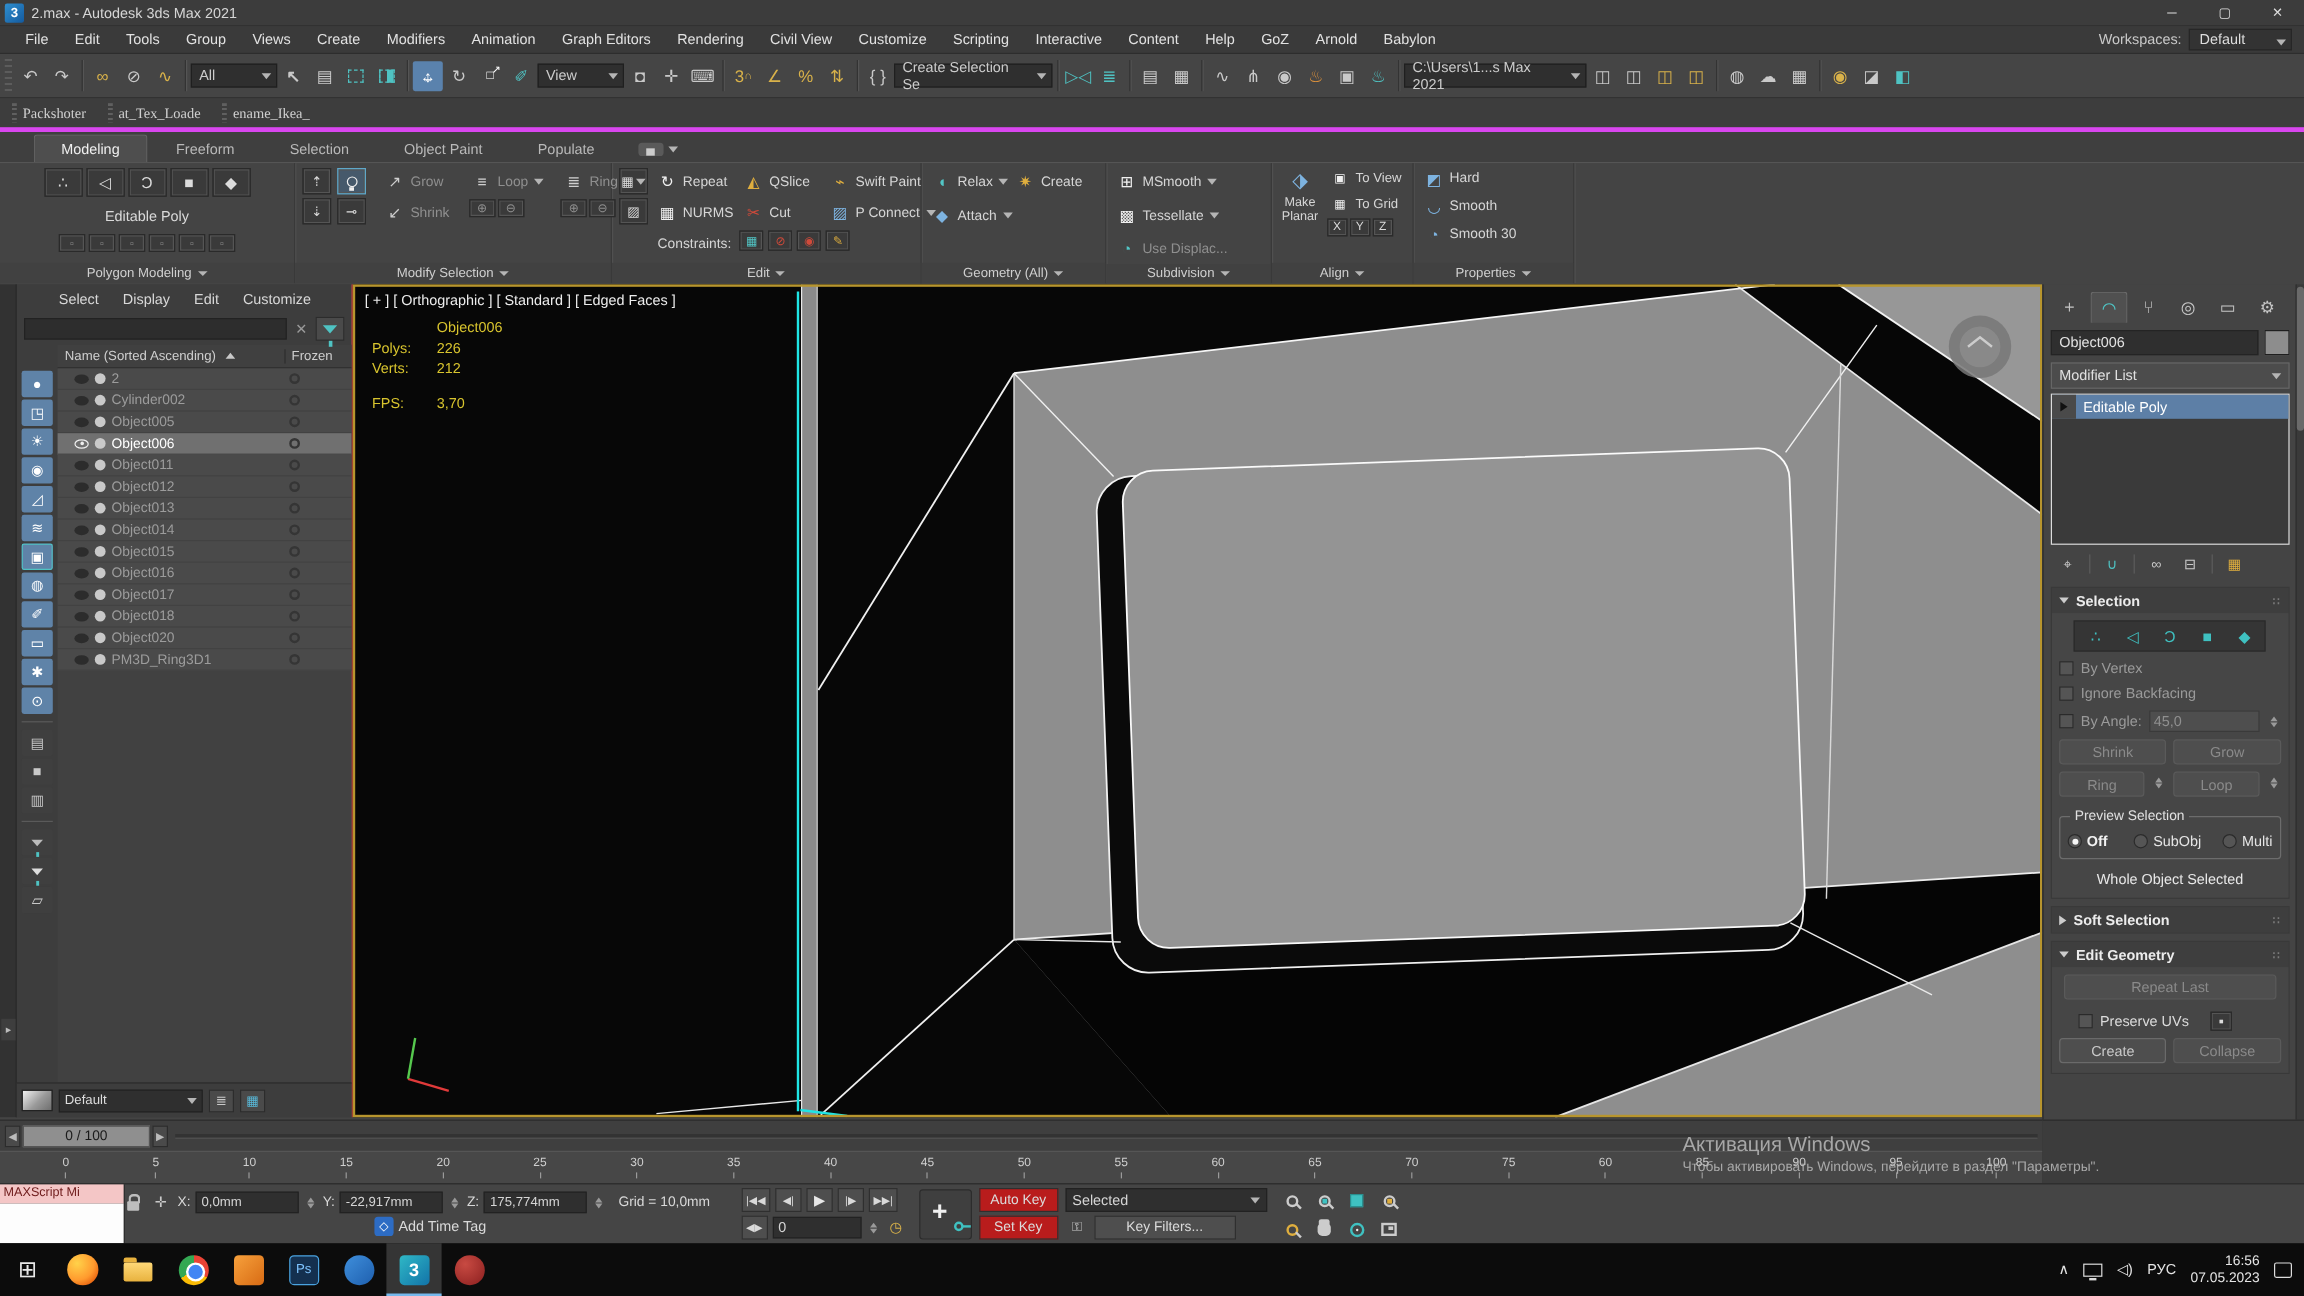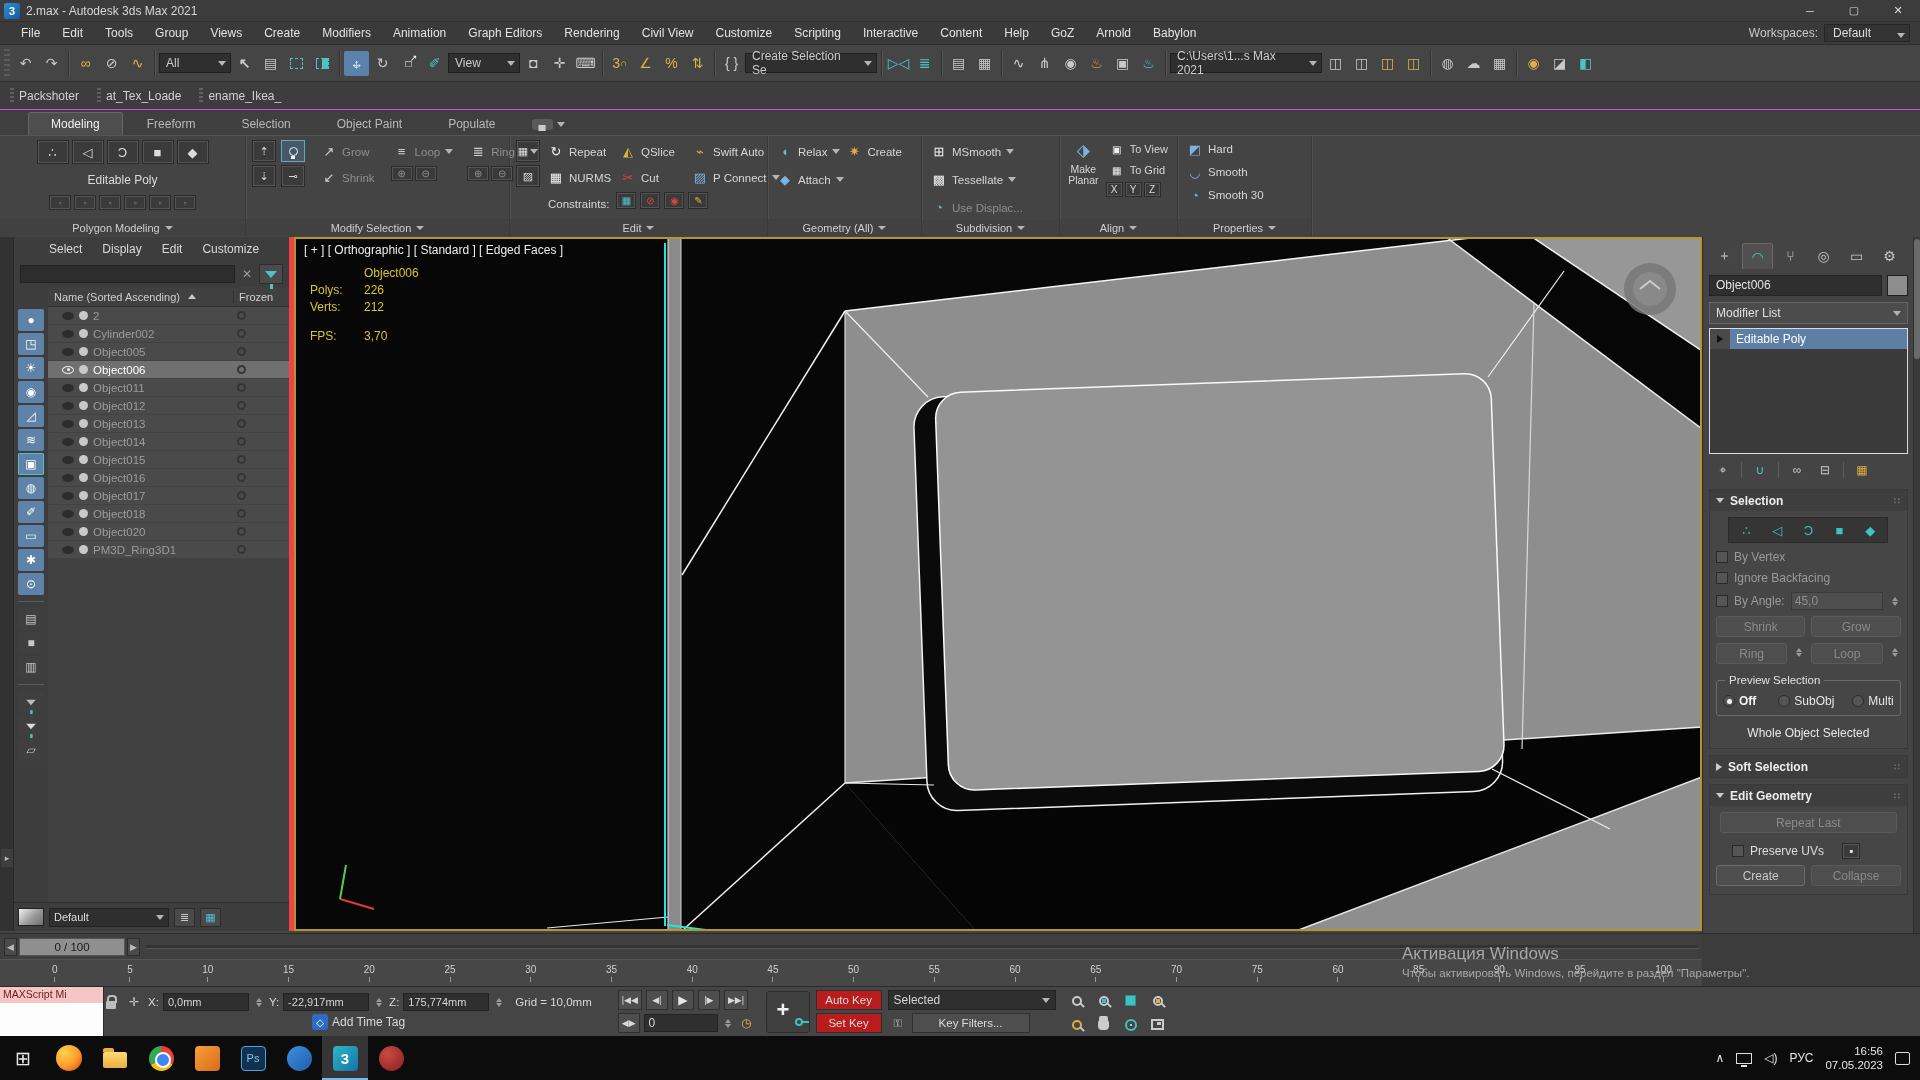--- a/index.html
+++ b/index.html
@@ -28,21 +28,21 @@
   .ic.active { background:#5a82ad; color:#fff; }
   .ic.teal { color:#4fc3c3; } .ic.gold { color:#d9b24a; } .ic.orange { color:#e0933c; }
   .sep { width:1px; height:26px; background:#333; box-shadow:1px 0 0 #555; margin:0 3px; flex:none;}
   .dd { background:#2f2f2f; border:1px solid #1f1f1f; height:20px; display:inline-flex; align-items:center; padding:0 4px 0 6px; color:#ccc; gap:6px; flex:none;}
   .dd .caret { margin-left:auto; }
   .ov-wrap { position:relative; width:25px; height:25px; flex:none;}
   .ov-wrap span { position:absolute; left:0; top:0; width:100%; height:100%; display:flex; align-items:center; justify-content:center; font-size:13px; color:#fff;}
   .dashbox { width:13px; height:11px; border:1px dashed #4fc3c3; display:inline-block;}
 
   
-  #customtb { left:0; top:82px; width:1920px; height:28px; background:#3d3d3d; border-bottom:1px solid #d946ef; display:flex; align-items:center; gap:4px; padding-left:6px;}
+  #customtb { left:0; top:82px; width:1920px; height:28px; background:#3d3d3d; border-bottom:4px solid #d946ef; display:flex; align-items:center; gap:4px; padding-left:6px;font-family:Liberation Serif, serif;}
   .ct-tab { display:flex; align-items:center; gap:5px; padding:2px 10px 2px 4px; color:#d0d0d0;}
   .ct-grip { width:4px; height:16px; background:repeating-linear-gradient(to bottom,#606060 0 2px,transparent 2px 4px);}
 
   
   #ribbon { left:0; top:110px; width:1920px; height:127px; background:#444; }
   .rib-tabs { height:26px; display:flex; align-items:flex-end; padding-left:28px; gap:2px; background:#3f3f3f; border-bottom:1px solid #555;}
   .rib-tab { padding:4px 22px; color:#b9b9b9; font-size:12px; border-radius:3px 3px 0 0;}
   .rib-tab.active { background:#4e4e4e; border:1px solid #666; border-bottom:none; color:#f0f0f0;}
   .rib-panelbtn { margin-left:12px; display:flex; align-items:center; gap:4px; color:#ccc; padding-bottom:5px;}
   .rib-body { height:100px; display:flex; align-items:stretch; }
@@ -67,21 +67,21 @@
   .plusminus .sq-btn { width:22px; height:15px; color:#8f8f8f; font-size:10px;}
   .bulb { width:9px; height:9px; border:1.5px solid #eee; border-radius:50%; position:relative; display:inline-block;}
   .bulb::after { content:""; position:absolute; left:1.5px; bottom:-4px; width:4px; height:3px; background:#eee;}
   .xyz-row { display:flex; gap:2px;}
   .xyz-row .sq-btn { width:17px; height:15px; font-size:10px;}
 
   
   #leftdock { left:0; top:237px; width:14px; height:694px; background:#323232; border-right:1px solid #272727;}
   .dock-arrow { position:absolute; left:1px; top:612px; width:12px; height:18px; background:#3e3e3e; color:#bbb; font-size:9px; display:flex; align-items:center; justify-content:center;}
 
-  #explorer { left:14px; top:237px; width:280px; height:694px; background:#3d3d3d; display:flex; flex-direction:column; border-right:5px solid #ef4444;}
+  #explorer { left:14px; top:237px; width:280px; height:694px; background:#3d3d3d; display:flex; flex-direction:column; border-right:1px solid #ef4444;}
   .x-menu { height:24px; display:flex; align-items:center; gap:2px; padding-left:26px;}
   .x-menu span { padding:0 9px; color:#d8d8d8; }
   .x-search { height:26px; display:flex; align-items:center; gap:4px; padding:0 6px;}
   .x-search input { flex:1; height:18px; background:#2d2d2d; border:1px solid #222; color:#ddd; padding:0 4px; font-size:11px;}
   .x-clear { color:#9a9a9a; font-size:12px; width:16px; text-align:center;}
   .x-filterbtn { width:24px; height:20px; background:#4a4a4a; border:1px solid #2c2c2c; display:flex; align-items:center; justify-content:center;}
   .funnel { width:0; height:0; border-left:6px solid transparent; border-right:6px solid transparent; border-top:7px solid #4fc3c3; position:relative;}
   .funnel::after { content:""; position:absolute; left:-1.5px; top:6px; width:3px; height:5px; background:#4fc3c3;}
   .x-body { flex:1; display:flex; overflow:hidden;}
   .x-strip { width:34px; padding-top:22px; display:flex; flex-direction:column; align-items:center; gap:2px;}
@@ -485,21 +485,21 @@
             <div class="rib-cmd" style="width:72px">
                 <span class="gicon white">↻</span>
                 <span>Repeat</span>
               </div>
             <div class="rib-cmd" style="width:72px">
                 <span class="gicon gold">◭</span>
                 <span>QSlice</span>
               </div>
             <div class="rib-cmd">
                 <span class="gicon gold">⌁</span>
-                <span>Swift Auto</span>
+                <span>Swift Paint</span>
               </div>
           </div>
           <div style="display:flex">
             <div class="rib-cmd" style="width:72px">
                 <span class="gicon white">▦</span>
                 <span>NURMS</span>
               </div>
             <div class="rib-cmd" style="width:72px">
                 <span class="gicon red">✂</span>
                 <span>Cut</span>

